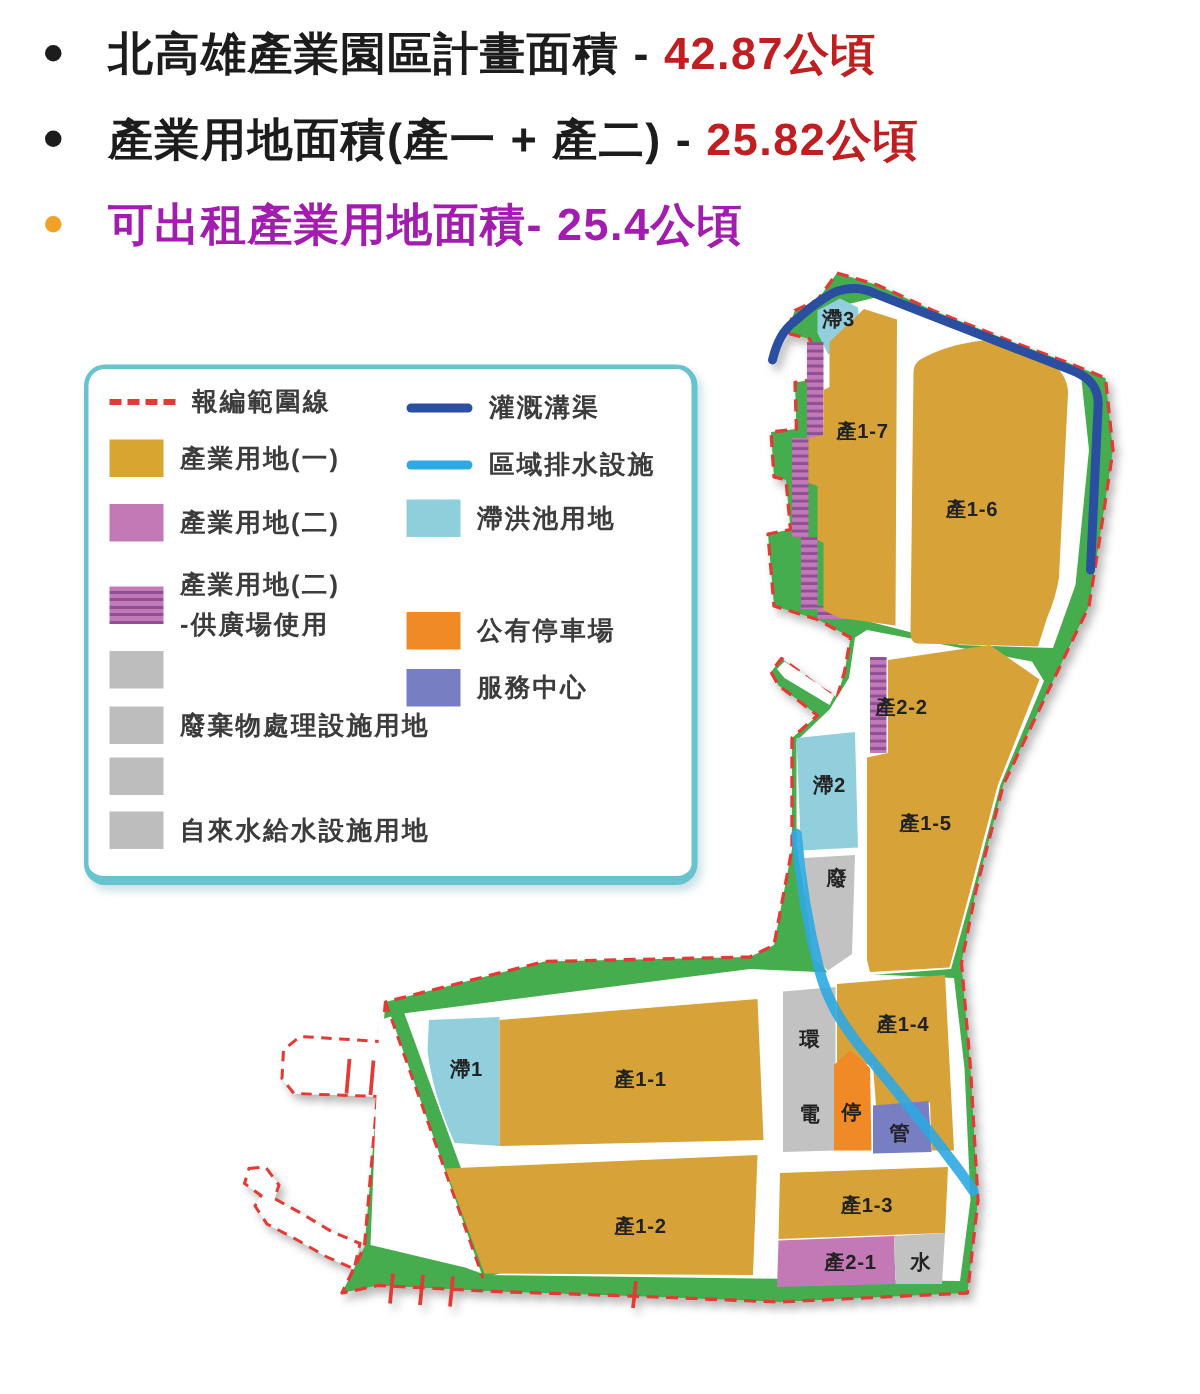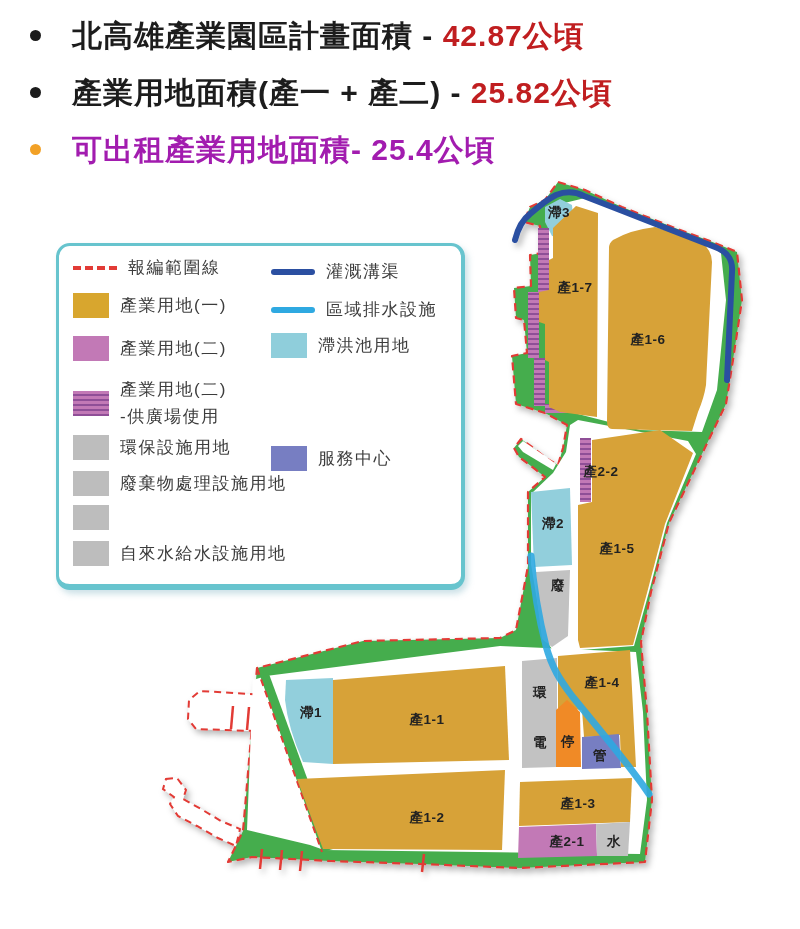--- a/index.html
+++ b/index.html
@@ -15,21 +15,21 @@
   .bullet-line.orange, .bullet-line.orange .b-value{color:#a21caf;}
   .dot{position:absolute;left:30px;width:11px;height:11px;border-radius:50%;background:#1c1c1c;}
   .dot.orange{background:#F2A126;}
   .b1{top:16px}.b2{top:73px}.b3{top:130px}
   .d1{top:30px}.d2{top:87px}.d3{top:144px}
   
   .legend{position:absolute;left:56px;top:243px;width:402px;height:338px;background:#fff;
     border:3px solid #67C4CE;border-right-width:4px;border-bottom-width:6px;border-radius:14px;
     box-shadow:3px 4px 6px rgba(110,170,185,.35);z-index:5;}
   .lg-item{position:absolute;display:flex;align-items:center;gap:11px;
-    font-size:17px;font-weight:normal;color:#3c3c3c;letter-spacing:1.5px;line-height:1.6;}
+    font-size:17px;font-weight:bold;color:#3c3c3c;letter-spacing:1.5px;line-height:1.6;}
   .c1{left:14px}.c2{left:212px}
   .sw{width:36px;height:25px;flex:none;}
   .sw-dash{width:44px;height:0;border-top:4px dashed #E23B36;background:none;}
   .sw-navy{width:44px;height:6px;background:#2B4FA1;border-radius:3px;}
   .sw-blue{width:44px;height:6px;background:#2FA9E1;border-radius:3px;}
   .sw-gold{background:#D8A62E}.sw-pink{background:#C279B6}
   .sw-striped{background:repeating-linear-gradient(180deg,#C279B6 0 3px,#8F4F97 3px 5px);}
   .sw-gray{background:#BDBDBD}.sw-cyan{background:#8FCEDB}.sw-green{background:#3CAE49}
   .sw-orange{background:#F08A26}.sw-purple{background:#777EC2}
   .lg2{display:flex;flex-direction:column;}
@@ -158,21 +158,20 @@
   </div>
   <div class="lg-item c1" style="top:130px">
     <span class="sw sw-striped"></span>
     <span class="lg2">
       <span>產業用地(二)</span>
       <span>-供廣場使用</span>
     </span>
   </div>
   <div class="lg-item c1" style="top:188px">
     <span class="sw sw-gray"></span>
-    <span>環保設施用地</span>
   </div>
   <div class="lg-item c1" style="top:224px">
     <span class="sw sw-gray"></span>
     <span>廢棄物處理設施用地</span>
   </div>
   <div class="lg-item c1" style="top:259px">
     <span class="sw sw-gray"></span>
   </div>
   <div class="lg-item c1" style="top:294px">
     <span class="sw sw-gray"></span>
@@ -184,17 +183,21 @@
     <span>灌溉溝渠</span>
   </div>
   <div class="lg-item c2" style="top:86px">
     <span class="sw sw-cyan"></span>
     <span>滯洪池用地</span>
   </div>
   <div class="lg-item c2" style="top:50px">
     <span class="sw sw-blue"></span>
     <span>區域排水設施</span>
   </div>
+  <div class="lg-item c2" style="top:161px">
+    <span class="sw sw-orange"></span>
+    <span>公有停車場</span>
+  </div>
   <div class="lg-item c2" style="top:199px">
     <span class="sw sw-purple"></span>
     <span>服務中心</span>
   </div>
 </div>
 
 </body></html>

